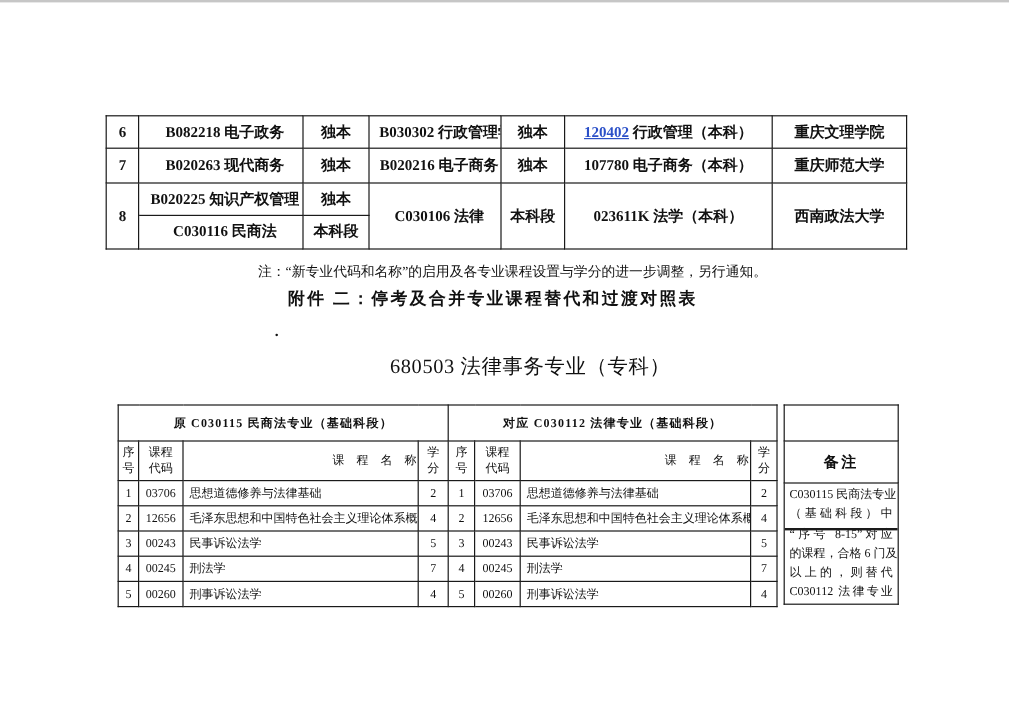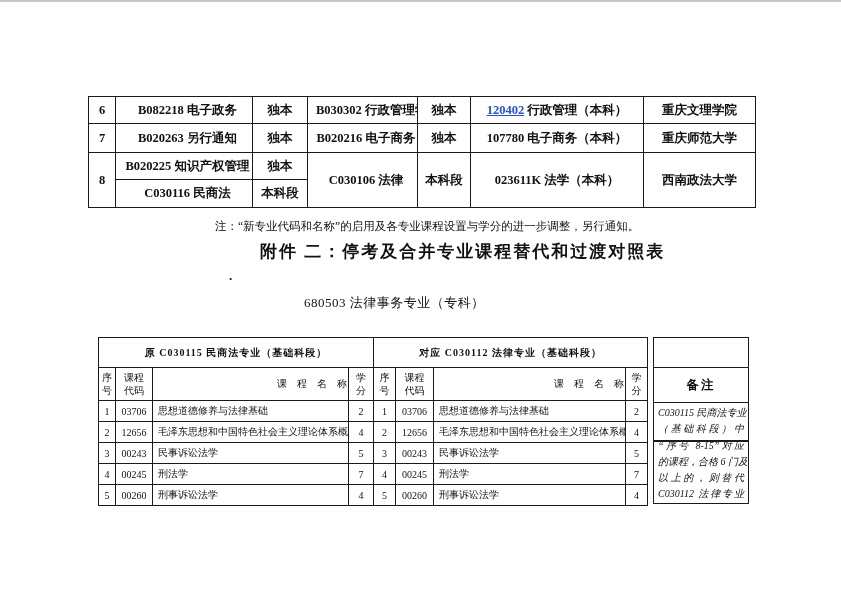--- a/index.html
+++ b/index.html
@@ -21,40 +21,40 @@
   
   #top-table{left:88px;top:96px;}
   #top-table table{width:667px;}
   #top-table td{font-weight:bold;font-size:12.5px;white-space:nowrap;}
   #top-table .c-center{text-align:center;}
   #top-table .c-name{padding-left:8px;text-align:center;}
   a.doclink{color:var(--link);text-decoration:underline;cursor:pointer;}
 
   
   #note{left:215px;top:219px;font-size:11.5px;white-space:nowrap;text-align:right;}
-  #att-title{left:260px;top:240px;font-size:17px;font-weight:bold;letter-spacing:2px;white-space:nowrap;}
+  #att-title{left:240px;top:240px;font-size:14px;font-weight:bold;letter-spacing:2px;white-space:nowrap;}
   #stray-dot{left:229px;top:268px;font-size:13px;font-weight:bold;}
-  #sec-title{left:304px;top:294px;font-size:13px;white-space:nowrap;letter-spacing:0.5px;}
+  #sec-title{left:325px;top:294px;font-size:17px;white-space:nowrap;letter-spacing:0.5px;}
 
   
   #map-table{left:98px;top:337px;}
   #map-table table{width:549px;border-radius:26px;}
   #map-table td{font-size:10px;}
   .sec-head{font-weight:bold;font-size:13px;text-align:center;letter-spacing:1px;white-space:nowrap;}
   .col-head{font-size:11px;text-align:center;white-space:pre-line;line-height:13px;}
   .col-head-name{font-size:11px;text-align:right;white-space:nowrap;}
   .cell-center{text-align:center;}
   .cell-name{padding-left:5px;text-align:left;white-space:nowrap;}
 
   
   #remark-table{left:653px;top:337px;}
   #remark-table table{width:95px;}
   #remark-table td{border:1.5px solid var(--border);}
   .remark-head{font-weight:bold;font-size:12.5px;text-align:center;letter-spacing:2px;}
-  .remark-body{position:relative;padding:2px 4px 0 4px;vertical-align:top;font-style:italic;}
+  .remark-body{position:relative;padding:2px 4px 0 4px;vertical-align:top;}
   .remark-line{font-size:10px;line-height:16.3px;text-align:justify;text-align-last:justify;white-space:nowrap;}
   .remark-divider{position:absolute;left:-2px;right:-2px;top:37px;height:1.5px;background:var(--border);}
 </style>
 </head>
 <body>
 
 <div id="page">
   <div id="top-edge" class="abs"></div>
 
   <div id="top-table" class="abs">
@@ -73,21 +73,21 @@
         <td class="c-center">6</td>
         <td class="c-name">B082218 电子政务</td>
         <td class="c-center">独本</td>
         <td class="c-name">B030302 行政管理学</td>
         <td class="c-center">独本</td>
         <td class="c-center"><a class="doclink">120402</a> <span>行政管理（本科）</span></td>
         <td class="c-center">重庆文理学院</td>
       </tr>
       <tr style="height:29px">
         <td class="c-center">7</td>
-        <td class="c-name">B020263 另行通知</td>
+        <td class="c-name">B020263 现代商务</td>
         <td class="c-center">独本</td>
         <td class="c-name">B020216 电子商务</td>
         <td class="c-center">独本</td>
         <td class="c-center">107780 电子商务（本科）</td>
         <td class="c-center">重庆师范大学</td>
       </tr>
       <tr style="height:27px">
         <td class="c-center" rowspan="2">8</td>
         <td class="c-name">B020225 知识产权管理</td>
         <td class="c-center">独本</td>

